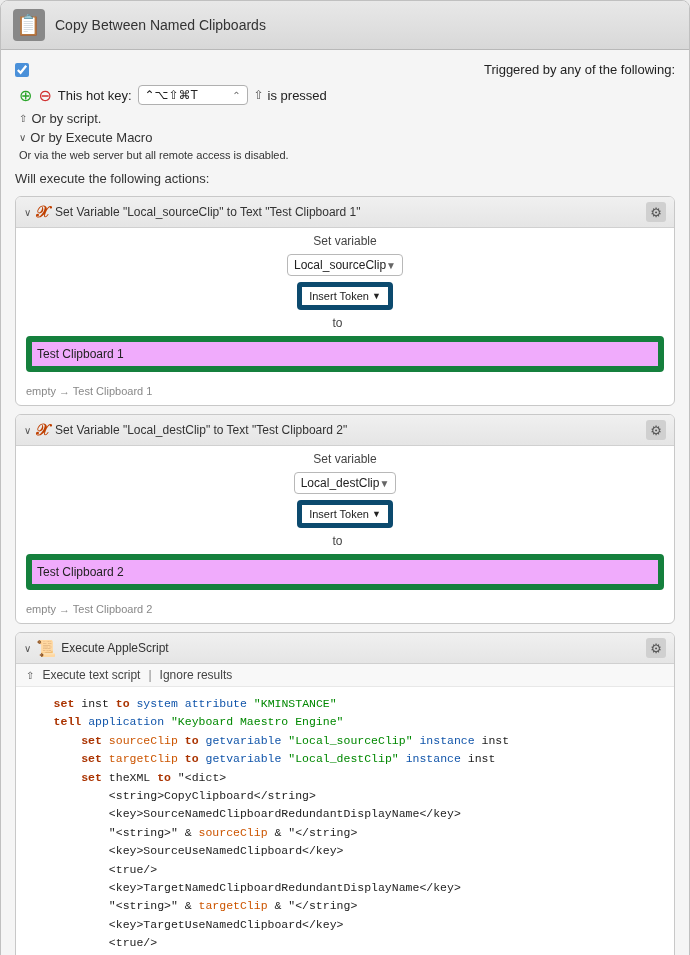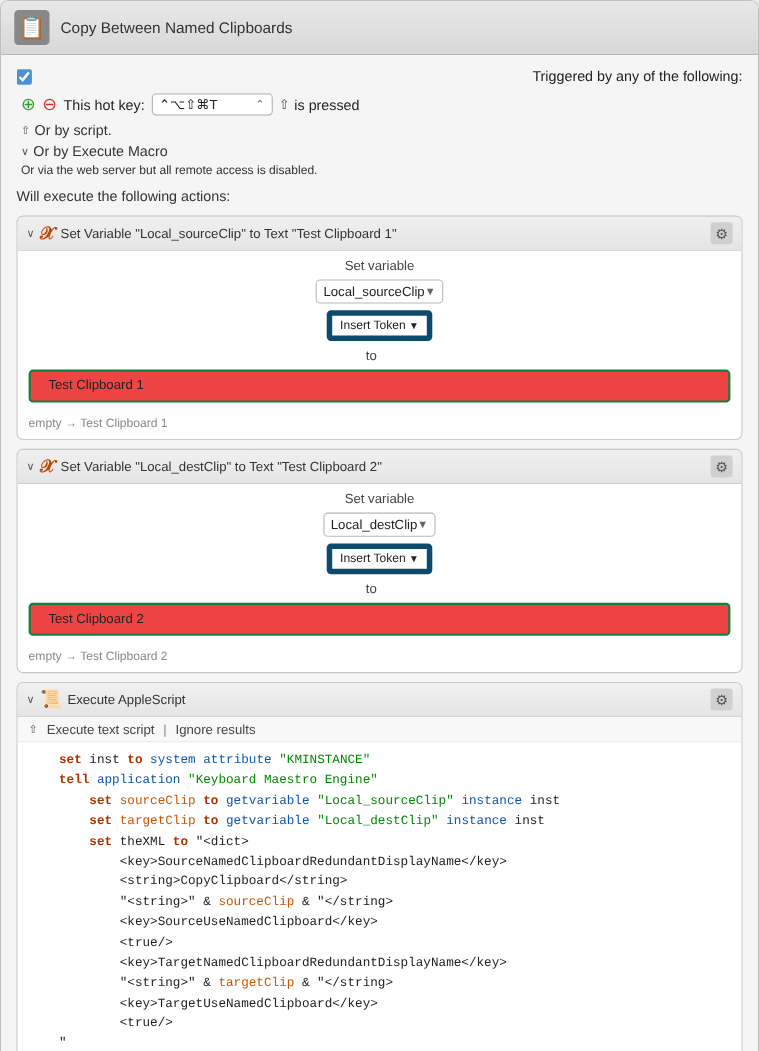--- a/index.html
+++ b/index.html
@@ -223,24 +223,24 @@
       border-radius: 4px;
       padding: 3px 7px;
       font-size: 11px;
       cursor: pointer;
       display: flex;
       align-items: center;
       gap: 3px;
     }
 
     .value-box {
-      border: 2px solid #15803d;
+      border: 6px solid #15803d;
       border-radius: 4px;
-      background: #ef4444;
-      padding: 5px 16px;
+      background: #f0abfc;
+      padding: 5px 5px;
       font-size: 12px;
       margin-bottom: 5px;
       min-height: 30px;
       width: 100%;
     }
 
     .preview-text {
       font-size: 11px;
       color: #888;
       padding: 2px 0;
@@ -448,22 +448,22 @@
       </div>
       <div class="script-body">
 
         <div id="code-container">
             <div class="code-line">    <span class="kw-set">set</span><span class="plain"> inst </span><span class="kw-to">to</span><span class="plain"> </span><span class="kw-system">system</span><span class="plain"> </span><span class="kw-attribute">attribute</span><span class="str"> "KMINSTANCE"</span></div>
             <div class="code-line">    <span class="kw-tell">tell</span><span class="plain"> </span><span class="kw-application">application</span><span class="str"> "Keyboard Maestro Engine"</span></div>
             <div class="code-line">        <span class="kw-set">set</span><span class="plain"> </span><span class="var">sourceClip</span><span class="plain"> </span><span class="kw-to">to</span><span class="plain"> </span><span class="kw-getvariable">getvariable</span><span class="str"> "Local_sourceClip"</span><span class="plain"> </span><span class="kw-instance">instance</span><span class="plain"> inst</span></div>
             <div class="code-line">        <span class="kw-set">set</span><span class="plain"> </span><span class="var">targetClip</span><span class="plain"> </span><span class="kw-to">to</span><span class="plain"> </span><span class="kw-getvariable">getvariable</span><span class="str"> "Local_destClip"</span><span class="plain"> </span><span class="kw-instance">instance</span><span class="plain"> inst</span></div>
             <div class="code-line"></div>
             <div class="code-line">        <span class="kw-set">set</span><span class="plain"> theXML </span><span class="kw-to">to</span><span class="plain"> "&lt;dict&gt;</span></div>
+            <div class="code-line">            <span class="plain">&lt;string&gt;CopyClipboard&lt;/string&gt;</span></div>
             <div class="code-line">            <span class="plain">&lt;key&gt;SourceNamedClipboardRedundantDisplayName&lt;/key&gt;</span></div>
-            <div class="code-line">            <span class="plain">&lt;string&gt;CopyClipboard&lt;/string&gt;</span></div>
             <div class="code-line">            <span class="plain">"&lt;string&gt;" &amp; </span><span class="var">sourceClip</span><span class="plain"> &amp; "&lt;/string&gt;</span></div>
             <div class="code-line">            <span class="plain">&lt;key&gt;SourceUseNamedClipboard&lt;/key&gt;</span></div>
             <div class="code-line">            <span class="plain">&lt;true/&gt;</span></div>
             <div class="code-line">            <span class="plain">&lt;key&gt;TargetNamedClipboardRedundantDisplayName&lt;/key&gt;</span></div>
             <div class="code-line">            <span class="plain">"&lt;string&gt;" &amp; </span><span class="var">targetClip</span><span class="plain"> &amp; "&lt;/string&gt;</span></div>
             <div class="code-line">            <span class="plain">&lt;key&gt;TargetUseNamedClipboard&lt;/key&gt;</span></div>
             <div class="code-line">            <span class="plain">&lt;true/&gt;</span></div>
             <div class="code-line">    <span class="plain">"</span></div>
             <div class="code-line">    <span class="kw-end">end</span><span class="plain"> tell</span></div>
             <div class="code-line">        <span class="kw-do">do</span><span class="plain"> script theXML</span></div>

